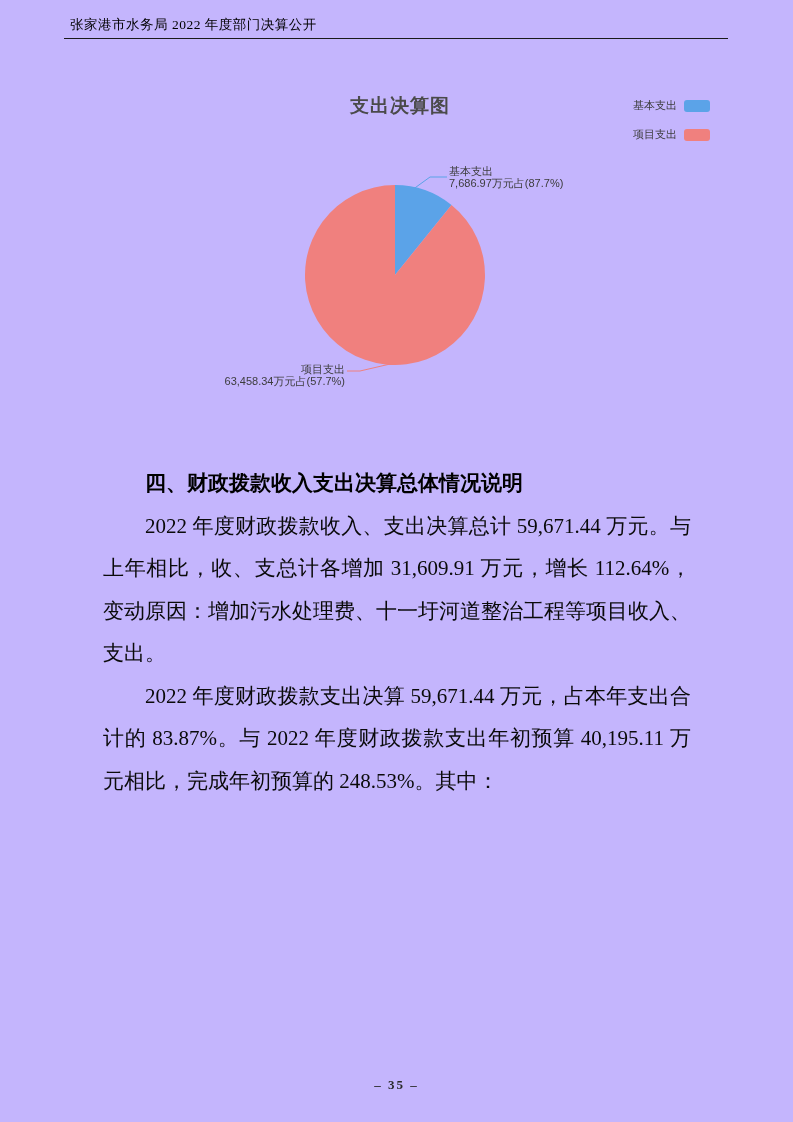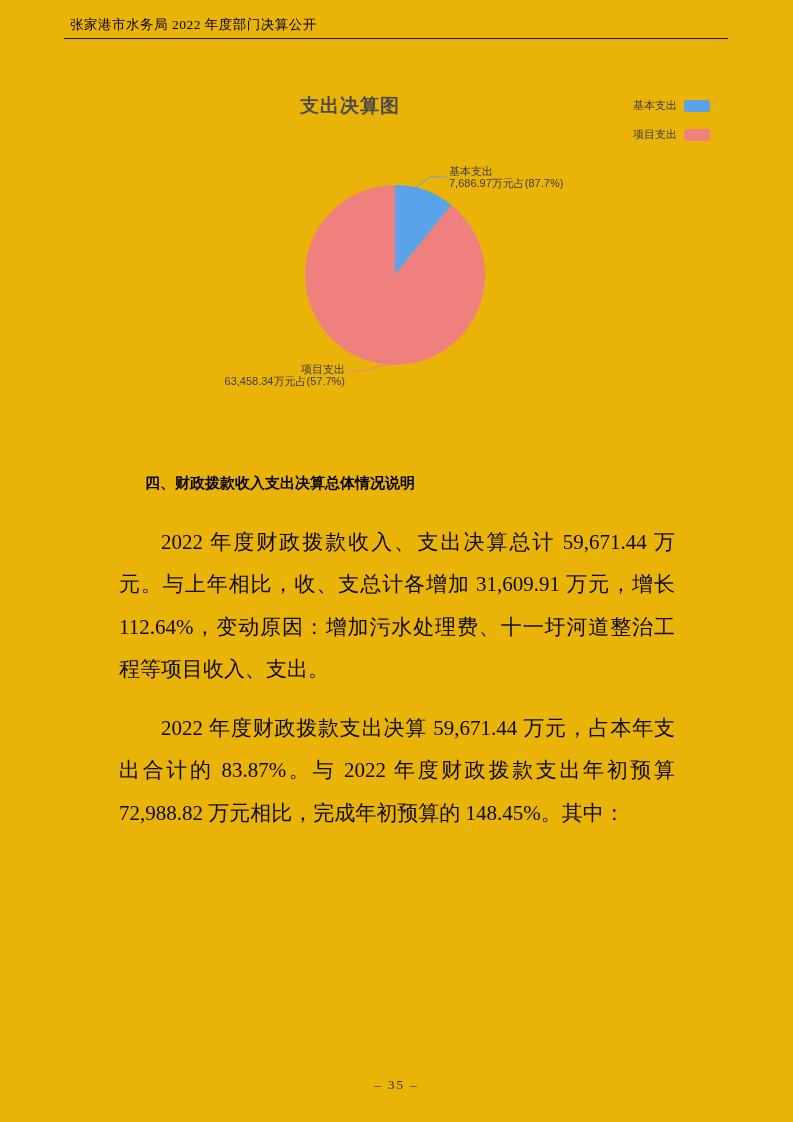--- a/index.html
+++ b/index.html
@@ -1,26 +1,26 @@
 <!DOCTYPE html>
 <html lang="zh"><head>
 <meta charset="utf-8">
 <style>
   html,body{margin:0;padding:0;background:#ffffff;}
   .page{
-    position:relative;width:793px;height:1122px;background:#eab308;overflow:hidden;
+    position:relative;width:793px;height:1122px;background:#c4b5fd;overflow:hidden;
     font-family:"Liberation Serif","DejaVu Serif",serif;color:#000;
   }
   
   .hdr-text{position:absolute;left:70px;top:16px;font-size:13.5px;letter-spacing:.5px;color:#000;}
   .hdr-rule{position:absolute;left:64px;top:38px;width:664px;border-top:1.8px solid #1a1a1a;}
   
   .chart{position:absolute;left:0;top:85px;width:793px;height:340px;}
   .chart-title{
-    position:absolute;left:300px;top:8px;width:200px;text-align:left;
+    position:absolute;left:300px;top:8px;width:200px;text-align:center;
     font-family:"Liberation Sans","DejaVu Sans",sans-serif;font-weight:bold;
     font-size:19px;color:#4a4a4a;letter-spacing:1px;
   }
   .legend{position:absolute;top:13px;right:83px;display:flex;flex-direction:column;gap:14px;}
   .legend-item{display:flex;align-items:center;gap:7px;justify-content:flex-end;}
   .legend-label{font-family:"Liberation Sans","DejaVu Sans",sans-serif;font-size:11px;color:#3c3c3c;}
   .legend-swatch{width:26px;height:12px;border-radius:3px;display:inline-block;}
   .chart-svg{position:absolute;left:0;top:0;width:793px;height:340px;}
   .callout{
     position:absolute;font-family:"Liberation Sans","DejaVu Sans",sans-serif;
@@ -29,27 +29,27 @@
   .callout span{display:block;}
   .callout-basic{left:449px;top:80px;text-align:left;}
   .callout-project{left:185px;top:278px;width:160px;text-align:right;}
   
   .doc{
     position:absolute;left:103px;top:462px;width:588px;
     font-size:21px;line-height:42.5px;color:#0a0a0a;
     text-align:justify;text-justify:inter-character;
   }
   .doc h2{
-    font-size:15px;font-weight:bold;margin:0;padding:0;
+    font-size:21px;font-weight:bold;margin:0;padding:0;
     text-indent:42px;line-height:42.5px;color:#000;
   }
-  .doc p{margin:16px;padding:0;text-indent:42px;text-align:justify;text-align-last:left;}
+  .doc p{margin:0;padding:0;text-indent:42px;text-align:justify;text-align-last:left;}
   
   .footer{position:absolute;left:0;top:1077px;width:793px;text-align:center;
-    font-size:13px;color:#2b2b2b;letter-spacing:2px;}
+    font-size:13px;color:#2b2b2b;letter-spacing:2px;font-weight:bold;}
 </style>
 </head>
 <body>
 
 <div class="page">
 
   <div class="hdr-text">张家港市水务局 2022 年度部门决算公开</div>
   <div class="hdr-rule"></div>
 
   <section class="chart">
@@ -79,17 +79,17 @@
     </div>
     <div class="callout callout-project">
       <span>项目支出</span>
       <span>63,458.34万元占(57.7%)</span>
     </div>
   </section>
 
   <main class="doc">
     <h2>四、财政拨款收入支出决算总体情况说明</h2>
     <p>2022 年度财政拨款收入、支出决算总计 59,671.44 万元。与上年相比，收、支总计各增加 31,609.91 万元，增长 112.64%，变动原因：增加污水处理费、十一圩河道整治工程等项目收入、支出。</p>
-    <p>2022 年度财政拨款支出决算 59,671.44 万元，占本年支出合计的 83.87%。与 2022 年度财政拨款支出年初预算 72,988.82 万元相比，完成年初预算的 148.45%。其中：</p>
+    <p>2022 年度财政拨款支出决算 59,671.44 万元，占本年支出合计的 83.87%。与 2022 年度财政拨款支出年初预算 40,195.11 万元相比，完成年初预算的 248.53%。其中：</p>
   </main>
 
   <div class="footer">– 35 –</div>
 </div>
 
 </body></html>

